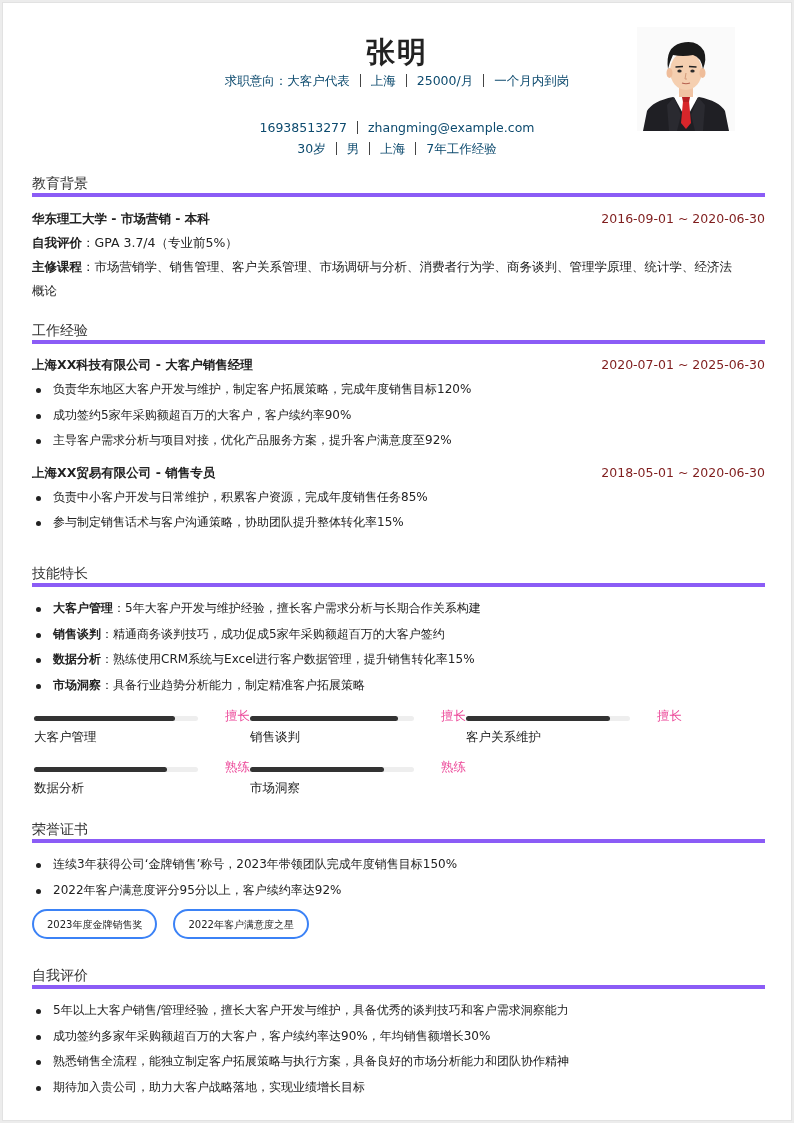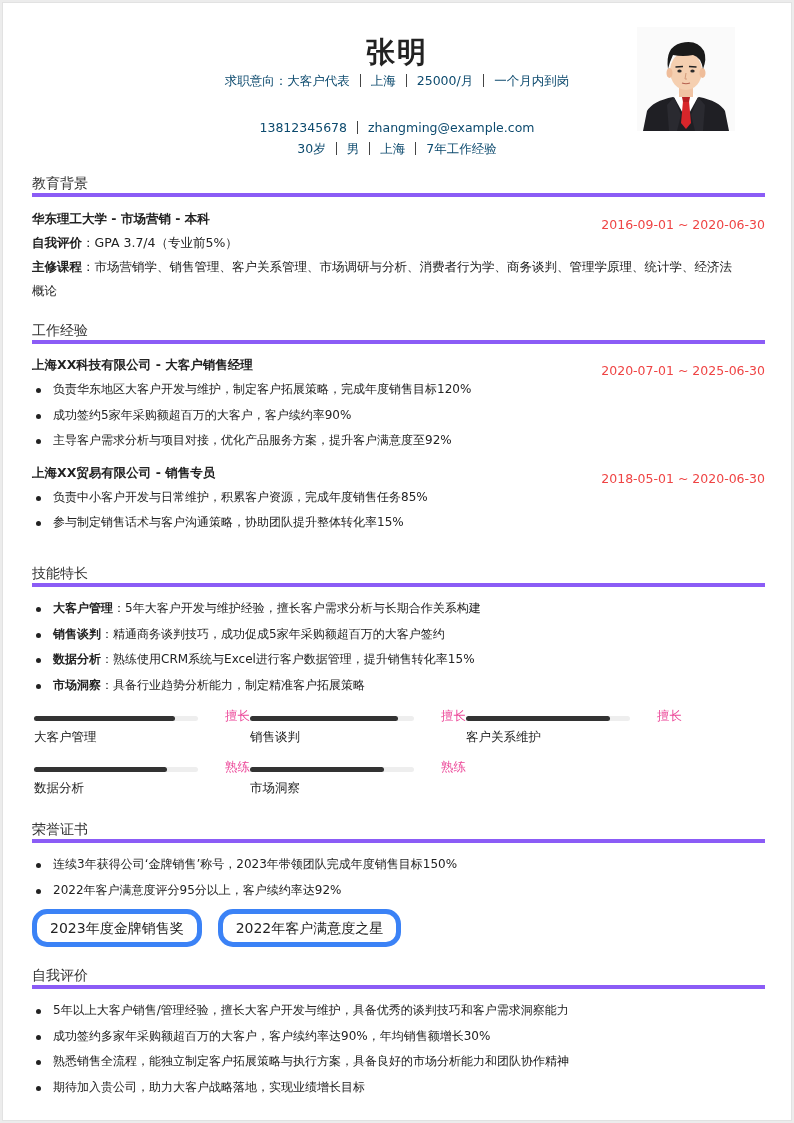--- a/index.html
+++ b/index.html
@@ -8,48 +8,48 @@
   .page { position: absolute; left: 2px; top: 2px; width: 790px; height: 1119px; background: #fff; border: 1px solid #e2e2e2; }
   .header { position: relative; height: 160px; }
   .name { position: absolute; left: 0; right: 0; top: 30px; text-align: center; font-size: 29px; font-weight: bold; color: #222; letter-spacing: 2px; }
   .info-line { position: absolute; left: 0; right: 0; text-align: center; font-size: 12.5px; color: #0c4a6e; white-space: nowrap; }
   .info-line .sep { display: inline-block; width: 1px; height: 13px; background: #444; margin: 0 10px; vertical-align: -2px; }
   .l1 { top: 70px; } .l2 { top: 94px; margin-top: 44px; } .l3 { top: 117px; }
   .avatar { position: absolute; left: 634px; top: 24px; width: 98px; height: 104px; background: #fafafa; overflow: hidden; }
   .section { position: absolute; left: 29px; width: 733px; }
   .sec-title { font-size: 14px; font-weight: normal; color: #333; height: 24px; border-bottom: 4px solid #8b5cf6; padding-top: 2px; }
   .row { position: relative; height: 24px; line-height: 24px; font-size: 12.5px; color: #222; white-space: nowrap; }
-  .row .date { position: absolute; right: 0; top: 6px; color: #ef4444; }
+  .row .date { position: absolute; right: 0; top: 0; color: #7f1d1d; }
   .b { font-weight: bold; }
   .bullet { position: relative; padding-left: 21px; height: 25.5px; line-height: 25.5px; white-space: nowrap; font-size: 12px; }
   .bullet::before { content: ""; position: absolute; left: 4px; top: 11px; width: 5px; height: 5px; border-radius: 50%; background: #222; }
   .skillgrid { position: relative; height: 100px; }
   .skill { position: absolute; width: 216px; height: 40px; }
   .track { position: absolute; left: 0; top: 6px; width: 164px; height: 5px; border-radius: 3px; background: #eeeeee; }
   .fill { position: absolute; left: 0; top: 0; height: 5px; border-radius: 3px; background: #333; }
   .level { position: absolute; right: 0; top: -2px; font-size: 12.5px; color: #ec4899; }
   .skname { position: absolute; left: 0; top: 19px; font-size: 12.5px; color: #222; }
   .tags { height: 40px; padding-top: 6px; }
-  .tag { display: inline-block; height: 38px; line-height: 28px; padding: 0 13px; border: 5px solid #3b82f6; border-radius: 15px; font-size: 14px; color: #222; margin-right: 12px; }
+  .tag { display: inline-block; height: 30px; line-height: 28px; padding: 0 13px; border: 2px solid #3b82f6; border-radius: 15px; font-size: 10px; color: #222; margin-right: 12px; }
 </style>
 </head>
 <body>
 
 <div class="page">
 
   <div class="header">
     <div class="name">张明</div>
     <div class="info-line l1">
       <span>求职意向：大客户代表</span><span class="sep"></span><span>上海</span><span class="sep"></span><span>25000/月</span><span class="sep"></span><span>一个月内到岗</span>
     </div>
     <div class="info-line l2">
       <span>30岁</span><span class="sep"></span><span>男</span><span class="sep"></span><span>上海</span><span class="sep"></span><span>7年工作经验</span>
     </div>
     <div class="info-line l3">
-      <span>13812345678</span><span class="sep"></span><span>zhangming@example.com</span>
+      <span>16938513277</span><span class="sep"></span><span>zhangming@example.com</span>
     </div>
     <div class="avatar">
       <svg width="98" height="104" viewBox="0 0 98 104">
         <rect width="98" height="104" fill="#fafafa"></rect>
 
         <path d="M6 104 L10 84 Q16 74 36 70 L49 78 L62 70 Q82 74 88 84 L92 104 Z" fill="#1f1f24"></path>
 
         <path d="M37 70 L49 92 L61 70 L56 66 L42 66 Z" fill="#ffffff"></path>
 
         <path d="M46 74 L52 74 L54 96 L49 102 L44 96 Z" fill="#d8262b"></path>

